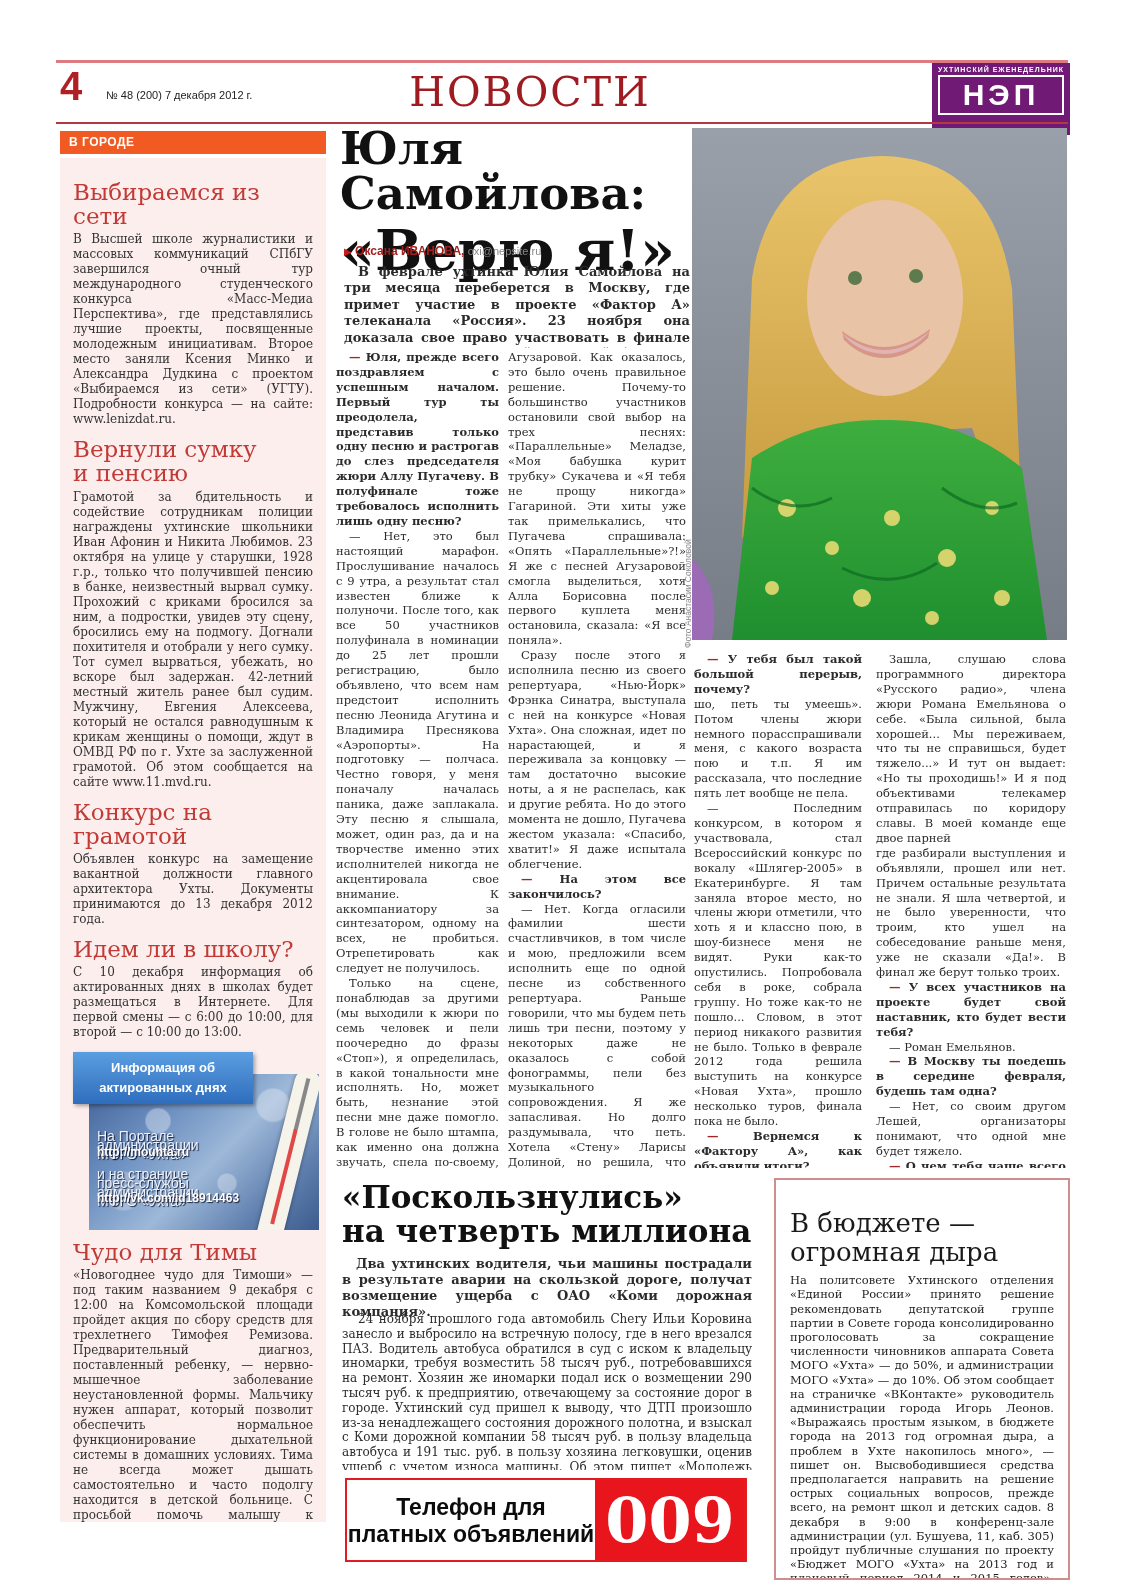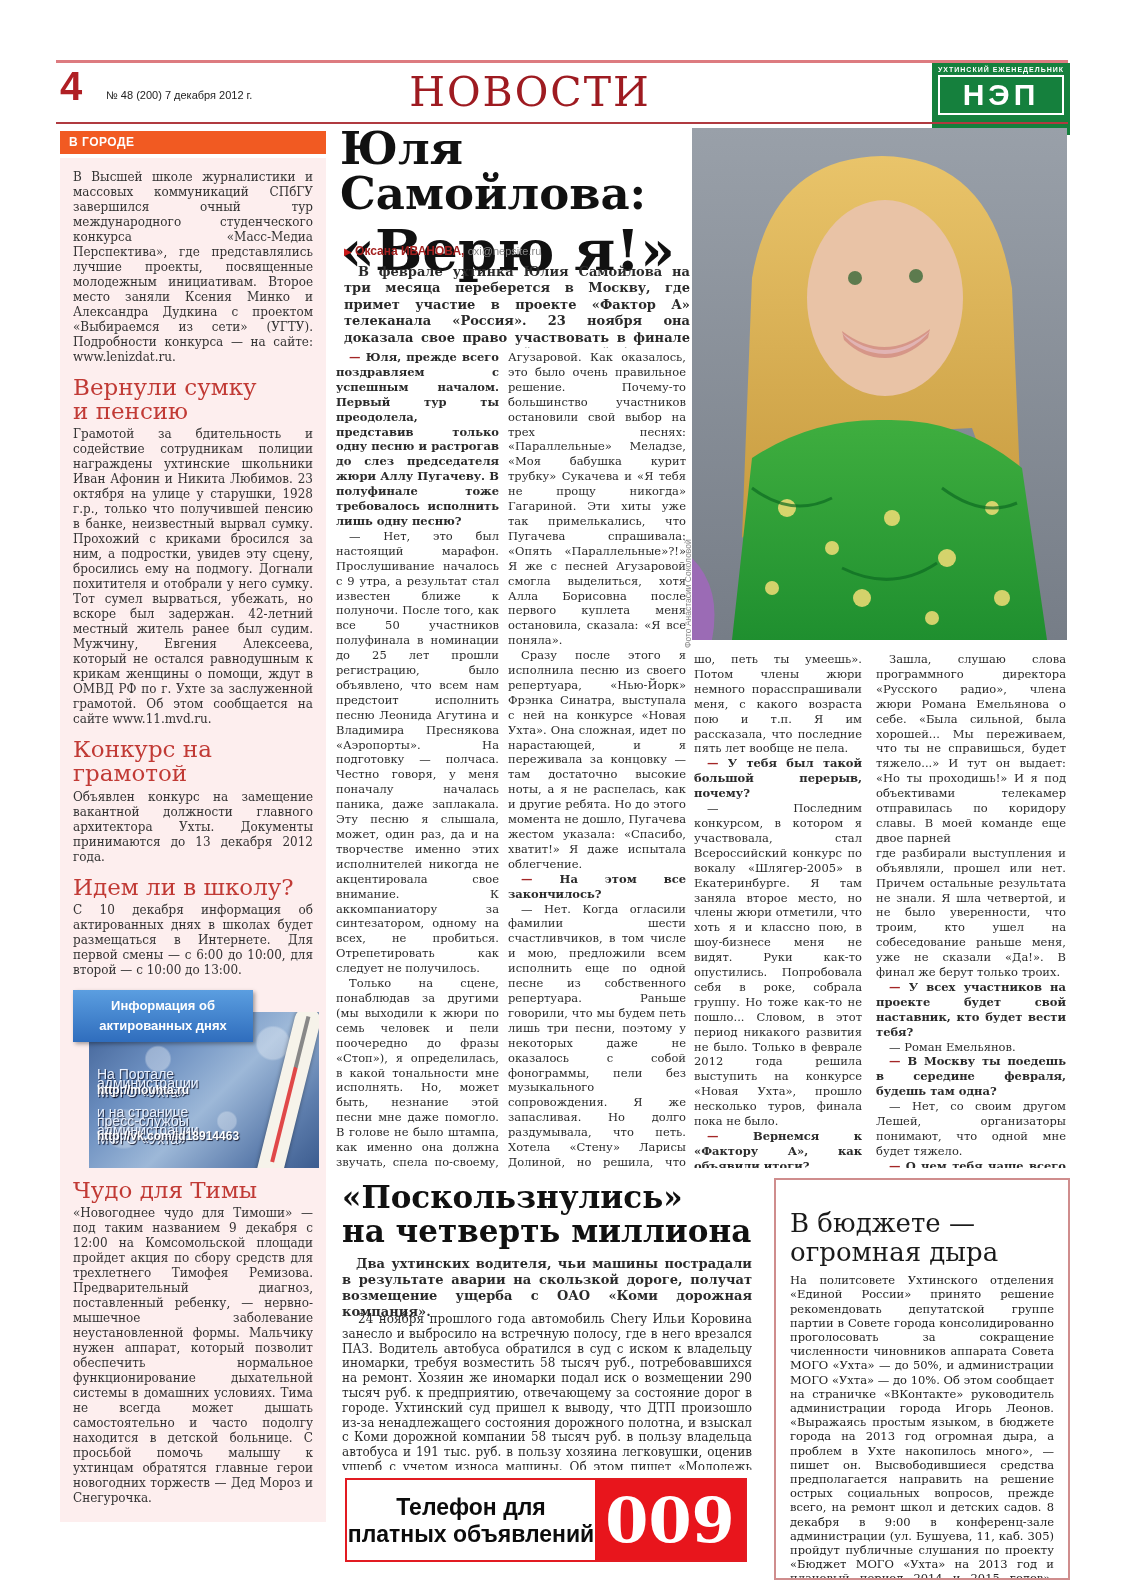--- a/index.html
+++ b/index.html
@@ -3,21 +3,21 @@
 <meta charset="utf-8">
 <style>
   html,body{margin:0;padding:0;background:#ffffff;}
   body{width:1123px;height:1588px;position:relative;font-family:"DejaVu Serif",serif;color:#2b2b2b;overflow:hidden;}
   .abs{position:absolute;}
   
   .topline{left:56px;top:60px;width:1012px;height:3px;background:#dd7b80;}
   .pagenum{left:60px;top:66px;font-family:"Liberation Sans",sans-serif;font-weight:bold;font-size:40px;color:#b01f24;line-height:1;}
   .issue{left:106px;top:89px;font-family:"Liberation Sans",sans-serif;font-size:11px;color:#222;}
   .section-title{left:300px;top:72px;width:460px;text-align:center;font-size:41px;color:#9e1b21;letter-spacing:2px;line-height:1;}
-  .logo{left:932px;top:63px;width:138px;height:72px;background:#15803d;color:#fff;text-align:center;}
+  .logo{left:932px;top:63px;width:138px;height:72px;background:#701a75;color:#fff;text-align:center;}
   .logo .tiny{font-family:"Liberation Sans",sans-serif;font-size:7px;font-weight:bold;letter-spacing:1px;padding-top:3px;}
   .logo .big{font-family:"Liberation Sans",sans-serif;font-weight:bold;font-size:30px;line-height:36px;margin:2px 6px 4px;border:2px solid #fff;letter-spacing:4px;}
   .headrule{left:56px;top:122px;width:1012px;height:2px;background:#b03a40;}
   
   .citybar{left:60px;top:131px;width:266px;height:23px;background:#f15a22;color:#fff;font-family:"Liberation Sans",sans-serif;font-weight:bold;font-size:12px;line-height:23px;padding-left:9px;box-sizing:border-box;letter-spacing:.5px;}
   .sidepanel{left:60px;top:158px;width:266px;height:1364px;background:#fdeeee;box-sizing:border-box;padding:12px 13px;overflow:hidden;}
   .side-art h3{margin:10px 0 4px;font-weight:normal;font-size:23px;line-height:1.05;color:#c13a35;white-space:pre-line;}
   .side-art p{margin:0;font-size:12px;line-height:15px;text-align:justify;color:#333;}
   
   .infobox{position:relative;width:246px;height:178px;margin:12px 0 6px;}
@@ -74,20 +74,21 @@
 <div class="abs section-title">НОВОСТИ</div>
 <div class="abs logo">
   <div class="tiny">УХТИНСКИЙ ЕЖЕНЕДЕЛЬНИК</div>
   <div class="big">НЭП</div>
 </div>
 <div class="abs headrule"></div>
 
 <div class="abs citybar">В ГОРОДЕ</div>
 <div class="abs sidepanel">
   <div class="side-art">
+    <h3>Выбираемся из сети</h3>
     <p>В Высшей школе журналистики и массовых коммуникаций СПбГУ завершился очный тур международного студенческого конкурса «Масс-Медиа Перспектива», где представлялись лучшие проекты, посвященные молодежным инициативам. Второе место заняли Ксения Минко и Александра Дудкина с проектом «Выбираемся из сети» (УГТУ). Подробности конкурса — на сайте: www.lenizdat.ru.</p>
   </div>
   <div class="side-art">
     <h3>Вернули сумку
 и пенсию</h3>
     <p>Грамотой за бдительность и содействие сотрудникам полиции награждены ухтинские школьники Иван Афонин и Никита Любимов. 23 октября на улице у старушки, 1928 г.р., только что получившей пенсию в банке, неизвестный вырвал сумку. Прохожий с криками бросился за ним, а подростки, увидев эту сцену, бросились ему на подмогу. Догнали похитителя и отобрали у него сумку. Тот сумел вырваться, убежать, но вскоре был задержан. 42-летний местный житель ранее был судим. Мужчину, Евгения Алексеева, который не остался равнодушным к крикам женщины о помощи, ждут в ОМВД РФ по г. Ухте за заслуженной грамотой. Об этом сообщается на сайте www.11.mvd.ru.</p>
   </div>
   <div class="side-art">
     <h3>Конкурс на грамотой</h3>
     <p>Объявлен конкурс на замещение вакантной должности главного архитектора Ухты. Документы принимаются до 13 декабря 2012 года.</p>
@@ -179,22 +180,22 @@
     <p class="para a">— Нет, это был настоящий марафон. Прослушивание началось с 9 утра, а результат стал известен ближе к полуночи. После того, как все 50 участников полуфинала в номинации до 25 лет прошли регистрацию, было объявлено, что всем нам предстоит исполнить песню Леонида Агутина и Владимира Преснякова «Аэропорты». На подготовку — полчаса. Честно говоря, у меня поначалу началась паника, даже заплакала. Эту песню я слышала, может, один раз, да и на творчестве именно этих исполнителей никогда не акцентировала свое внимание. К аккомпаниатору за синтезатором, одному на всех, не пробиться. Отрепетировать как следует не получилось.</p>
     <p class="para a">Только на сцене, понаблюдав за другими (мы выходили к жюри по семь человек и пели поочередно до фразы «Стоп»), я определилась, в какой тональности мне исполнять. Но, может быть, незнание этой песни мне даже помогло. В голове не было штампа, как именно она должна звучать, спела по-своему, так как прочувствовала, наверное, это сыграло свою роль.</p>
   </div>
 <div class="abs col col2">
     <p class="para c">Агузаровой. Как оказалось, это было очень правильное решение. Почему-то большинство участников остановили свой выбор на трех песнях: «Параллельные» Меладзе, «Моя бабушка курит трубку» Сукачева и «Я тебя не прощу никогда» Гагариной. Эти хиты уже так примелькались, что Пугачева спрашивала: «Опять «Параллельные»?!» Я же с песней Агузаровой смогла выделиться, хотя Алла Борисовна после первого куплета меня остановила, сказала: «Я все поняла».</p>
     <p class="para a">Сразу после этого я исполнила песню из своего репертуара, «Нью-Йорк» Фрэнка Синатра, выступала с ней на конкурсе «Новая Ухта». Она сложная, идет по нарастающей, и я переживала за концовку — там достаточно высокие ноты, а я не распелась, как и другие ребята. Но до этого момента не дошло, Пугачева жестом указала: «Спасибо, хватит!» Я даже испытала облегчение.</p>
     <p class="para q"><span class="qdash">— </span>На этом все закончилось?</p>
     <p class="para a">— Нет. Когда огласили фамилии шести счастливчиков, в том числе и мою, предложили всем исполнить еще по одной песне из собственного репертуара. Раньше говорили, что мы будем петь лишь три песни, поэтому у некоторых даже не оказалось с собой фонограммы, пели без музыкального сопровождения. Я же запасливая. Но долго раздумывала, что петь. Хотела «Стену» Ларисы Долиной, но решила, что слишком рискованно: расслабилась, полагая, что все испытания уже позади.</p>
   </div>
 <div class="abs col col3">
+    <p class="para q"><span class="qdash">— </span>У тебя был такой большой перерыв, почему?</p>
     <p class="para c">шо, петь ты умеешь». Потом члены жюри немного порасспрашивали меня, с какого возраста пою и т.п. Я им рассказала, что последние пять лет вообще не пела.</p>
-    <p class="para q"><span class="qdash">— </span>У тебя был такой большой перерыв, почему?</p>
     <p class="para a">— Последним конкурсом, в котором я участвовала, стал Всероссийский конкурс по вокалу «Шлягер-2005» в Екатеринбурге. Я там заняла второе место, но члены жюри отметили, что хоть я и классно пою, в шоу-бизнесе меня не видят. Руки как-то опустились. Попробовала себя в роке, собрала группу. Но тоже как-то не пошло... Словом, в этот период никакого развития не было. Только в феврале 2012 года решила выступить на конкурсе «Новая Ухта», прошло несколько туров, финала пока не было.</p>
     <p class="para q"><span class="qdash">— </span>Вернемся к «Фактору А», как объявили итоги?</p>
   </div>
 <div class="abs col col4">
     <p class="para a">Зашла, слушаю слова программного директора «Русского радио», члена жюри Романа Емельянова о себе. «Была сильной, была хорошей... Мы переживаем, что ты не справишься, будет тяжело...» И тут он выдает: «Но ты проходишь!» И я под объективами телекамер отправилась по коридору славы. В моей команде еще двое парней</p>
     <p class="para c">где разбирали выступления и объявляли, прошел или нет. Причем остальные результата не знали. Я шла четвертой, и не было уверенности, что троим, кто ушел на собеседование раньше меня, уже не сказали «Да!». В финал же берут только троих.</p>
     <p class="para q"><span class="qdash">— </span>У всех участников на проекте будет свой наставник, кто будет вести тебя?</p>
     <p class="para a">— Роман Емельянов.</p>
     <p class="para q"><span class="qdash">— </span>В Москву ты поедешь в середине февраля, будешь там одна?</p>
     <p class="para a">— Нет, со своим другом Лешей, организаторы понимают, что одной мне будет тяжело.</p>

